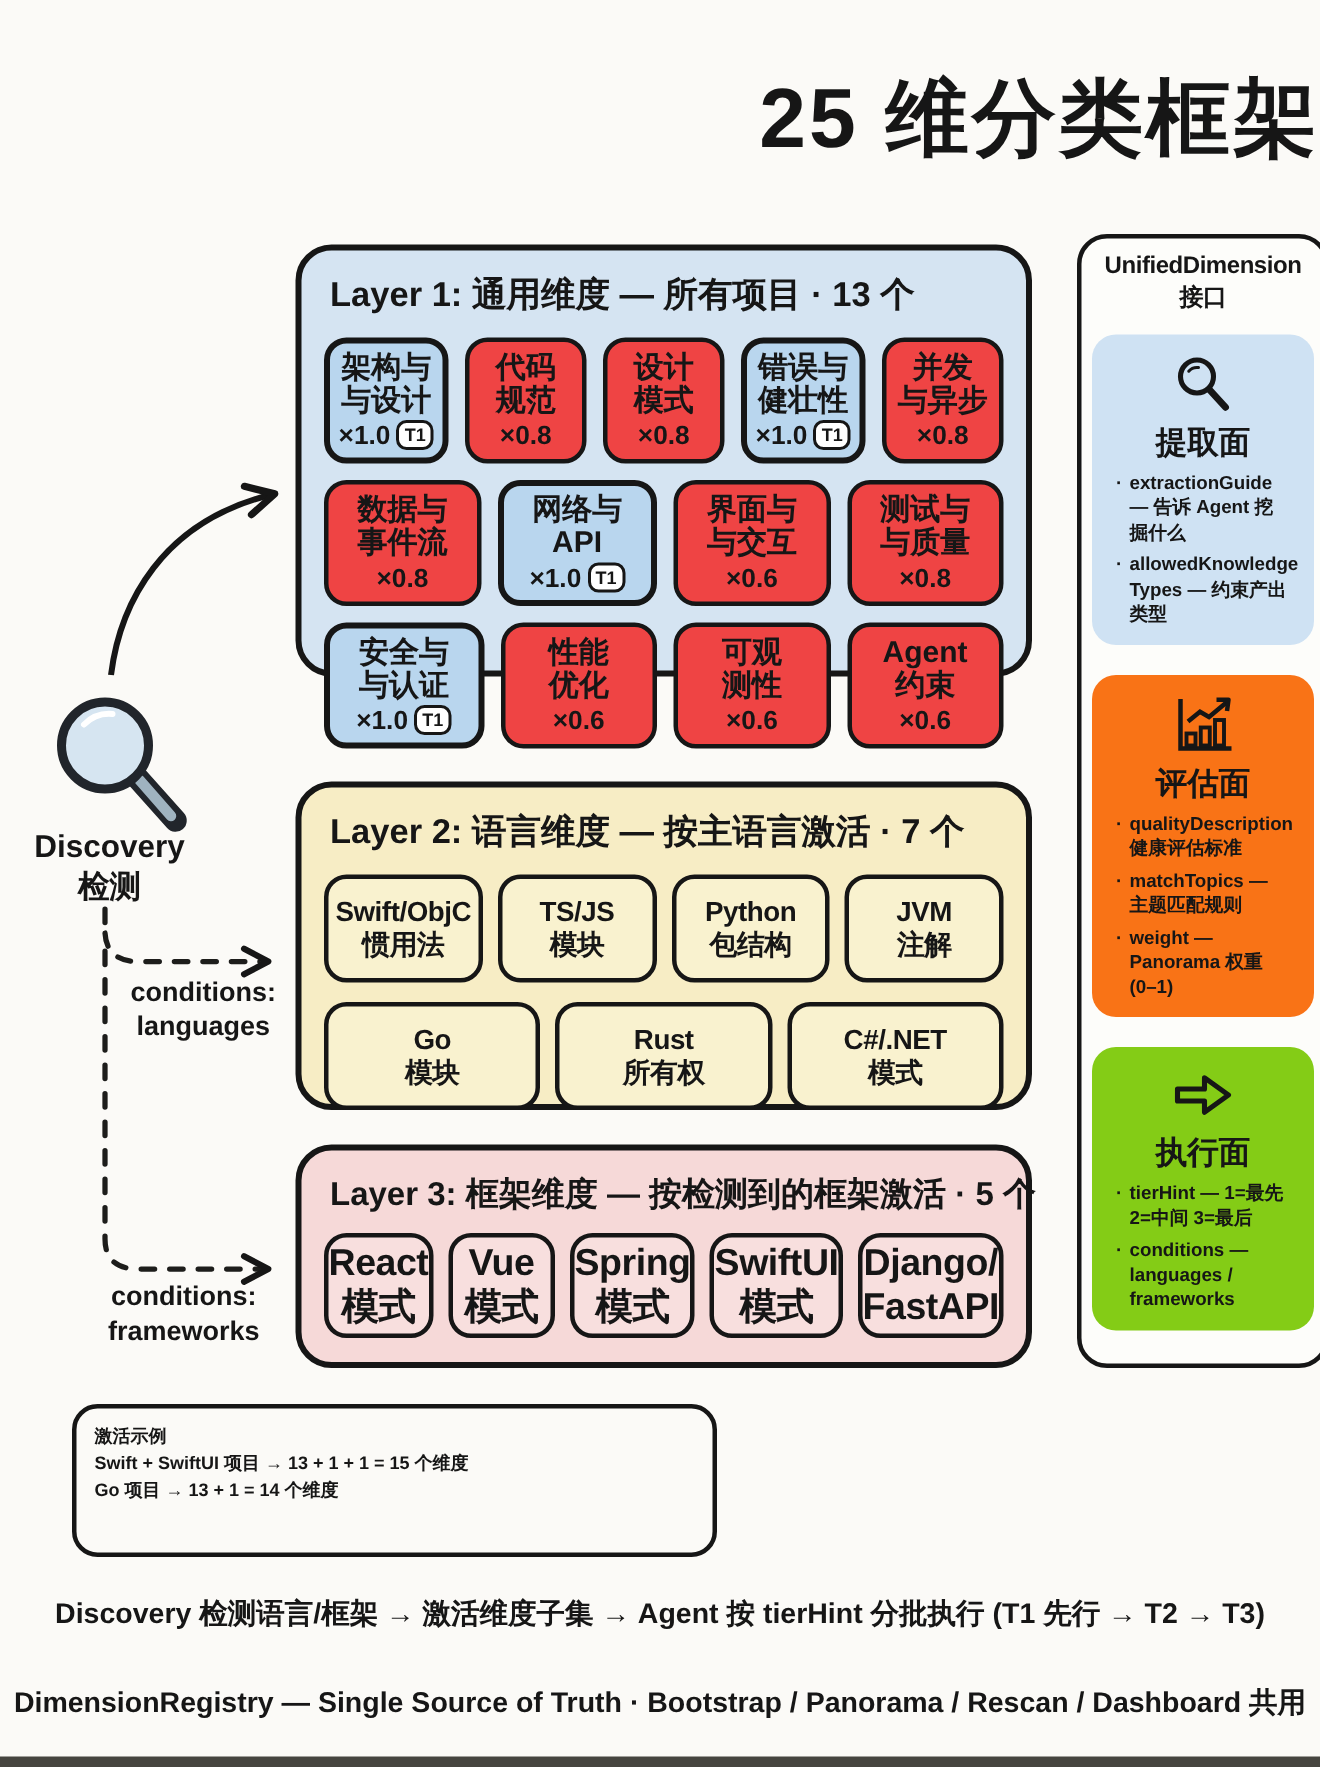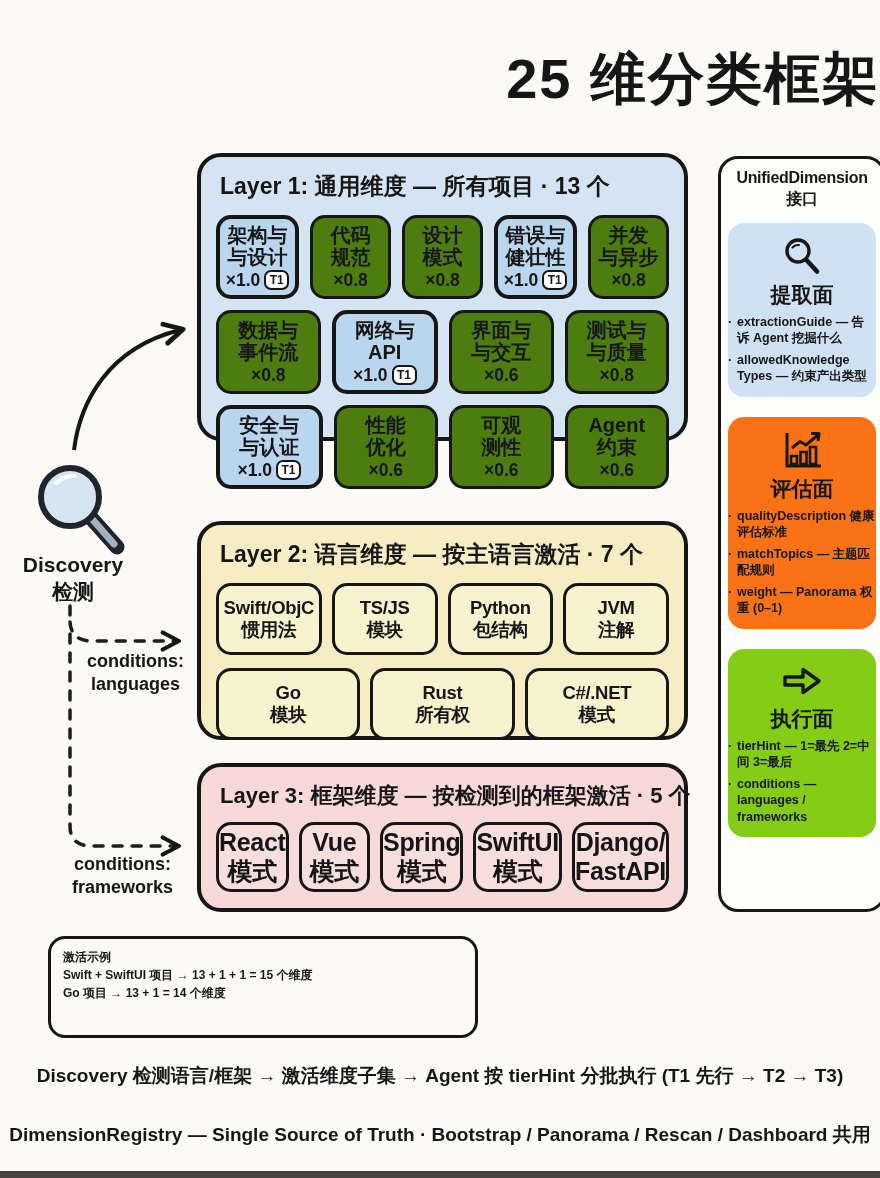--- a/index.html
+++ b/index.html
@@ -4,46 +4,46 @@
 <style>
   html,body{margin:0;padding:0;background:#fbfaf7;}
   .page{position:relative;width:880px;height:1178px;overflow:hidden;background:#fbfaf7;
         font-family:"Liberation Sans","DejaVu Sans",sans-serif;color:#161616;}
   .overlay{position:absolute;left:0;top:0;width:880px;height:1178px;}
 
   .title{position:absolute;left:0;top:42px;width:880px;text-align:right;
          font-size:56px;font-weight:900;letter-spacing:2px;}
 
   .panel{position:absolute;box-sizing:border-box;border:4px solid #161616;border-radius:24px;padding:12px 15px;}
-  .l1{left:197px;top:153px;width:491px;height:288px;background:#d5e4f2;}
+  .l1{left:197px;top:163px;width:491px;height:288px;background:#d5e4f2;}
   .l2{left:197px;top:521px;width:491px;height:219px;background:#f7edc5;}
   .l3{left:197px;top:763px;width:491px;height:149px;background:#f6d9d8;}
   .phead{font-size:23px;font-weight:800;margin:2px 0 13px 4px;white-space:nowrap;}
   .l3 .phead{font-size:22px;margin-bottom:11px;}
 
   .trow{display:flex;gap:11px;margin-bottom:11px;}
   .trow:last-child{margin-bottom:0;}
   .tile{box-sizing:border-box;border:3px solid #161616;border-radius:15px;
         display:flex;flex-direction:column;align-items:center;justify-content:center;
         text-align:center;font-weight:800;background:#fff;}
-  .l1 .tile{flex:1;height:84px;background:#4d7c0f;font-size:20px;line-height:1.12;}
+  .l1 .tile{flex:1;height:84px;background:#ef4444;font-size:20px;line-height:1.12;}
   .l1 .tile.hi{background:#b9d6ee;border-width:4px;}
   .tw{display:flex;align-items:center;gap:4px;font-size:17.5px;margin-top:2px;}
   .badge{font-size:12px;font-weight:800;border:2.5px solid #161616;border-radius:7px;
          padding:0 3.5px;background:#fff;line-height:1.35;}
   .l2 .trow{gap:10px;margin-bottom:13px;}
   .l2 .tile{flex:1;height:72px;background:#f9f2cf;font-size:18.5px;letter-spacing:-0.3px;line-height:1.18;}
   .l3 .trow{gap:10px;}
   .l3 .tile{flex:1;height:70px;background:#f8dfde;font-size:25px;letter-spacing:-0.3px;line-height:1.15;}
   .fix{flex:0 0 auto;}
 
   .sidebar{position:absolute;left:718px;top:156px;width:168px;height:756px;box-sizing:border-box;
            border:3.5px solid #161616;border-radius:20px;background:#fdfdfa;padding:9px 7px;}
   .sb-title{font-size:16px;font-weight:800;text-align:center;line-height:1.3;letter-spacing:-0.3px;}
-  .card{border-radius:16px;padding:9px 0 12px;margin-top:13px;box-sizing:border-box;}
+  .card{border-radius:16px;padding:9px 16px 12px;margin-top:13px;box-sizing:border-box;}
   .card.blue{background:#cfe2f3;}
   .card.yellow{background:#f97316;margin-top:20px;}
   .card.pink{background:#84cc16;margin-top:20px;}
   .cicon{display:flex;justify-content:center;margin:2px 0 3px;}
   .ctitle{font-size:21px;font-weight:800;text-align:center;margin-bottom:5px;}
   .ci{display:flex;font-size:12.5px;font-weight:700;line-height:1.32;margin-top:5px;}
   .ci .dot{width:9px;flex:none;}
 
   .disc{position:absolute;left:8px;top:551px;width:130px;text-align:center;
         font-size:21px;font-weight:800;line-height:1.3;}

